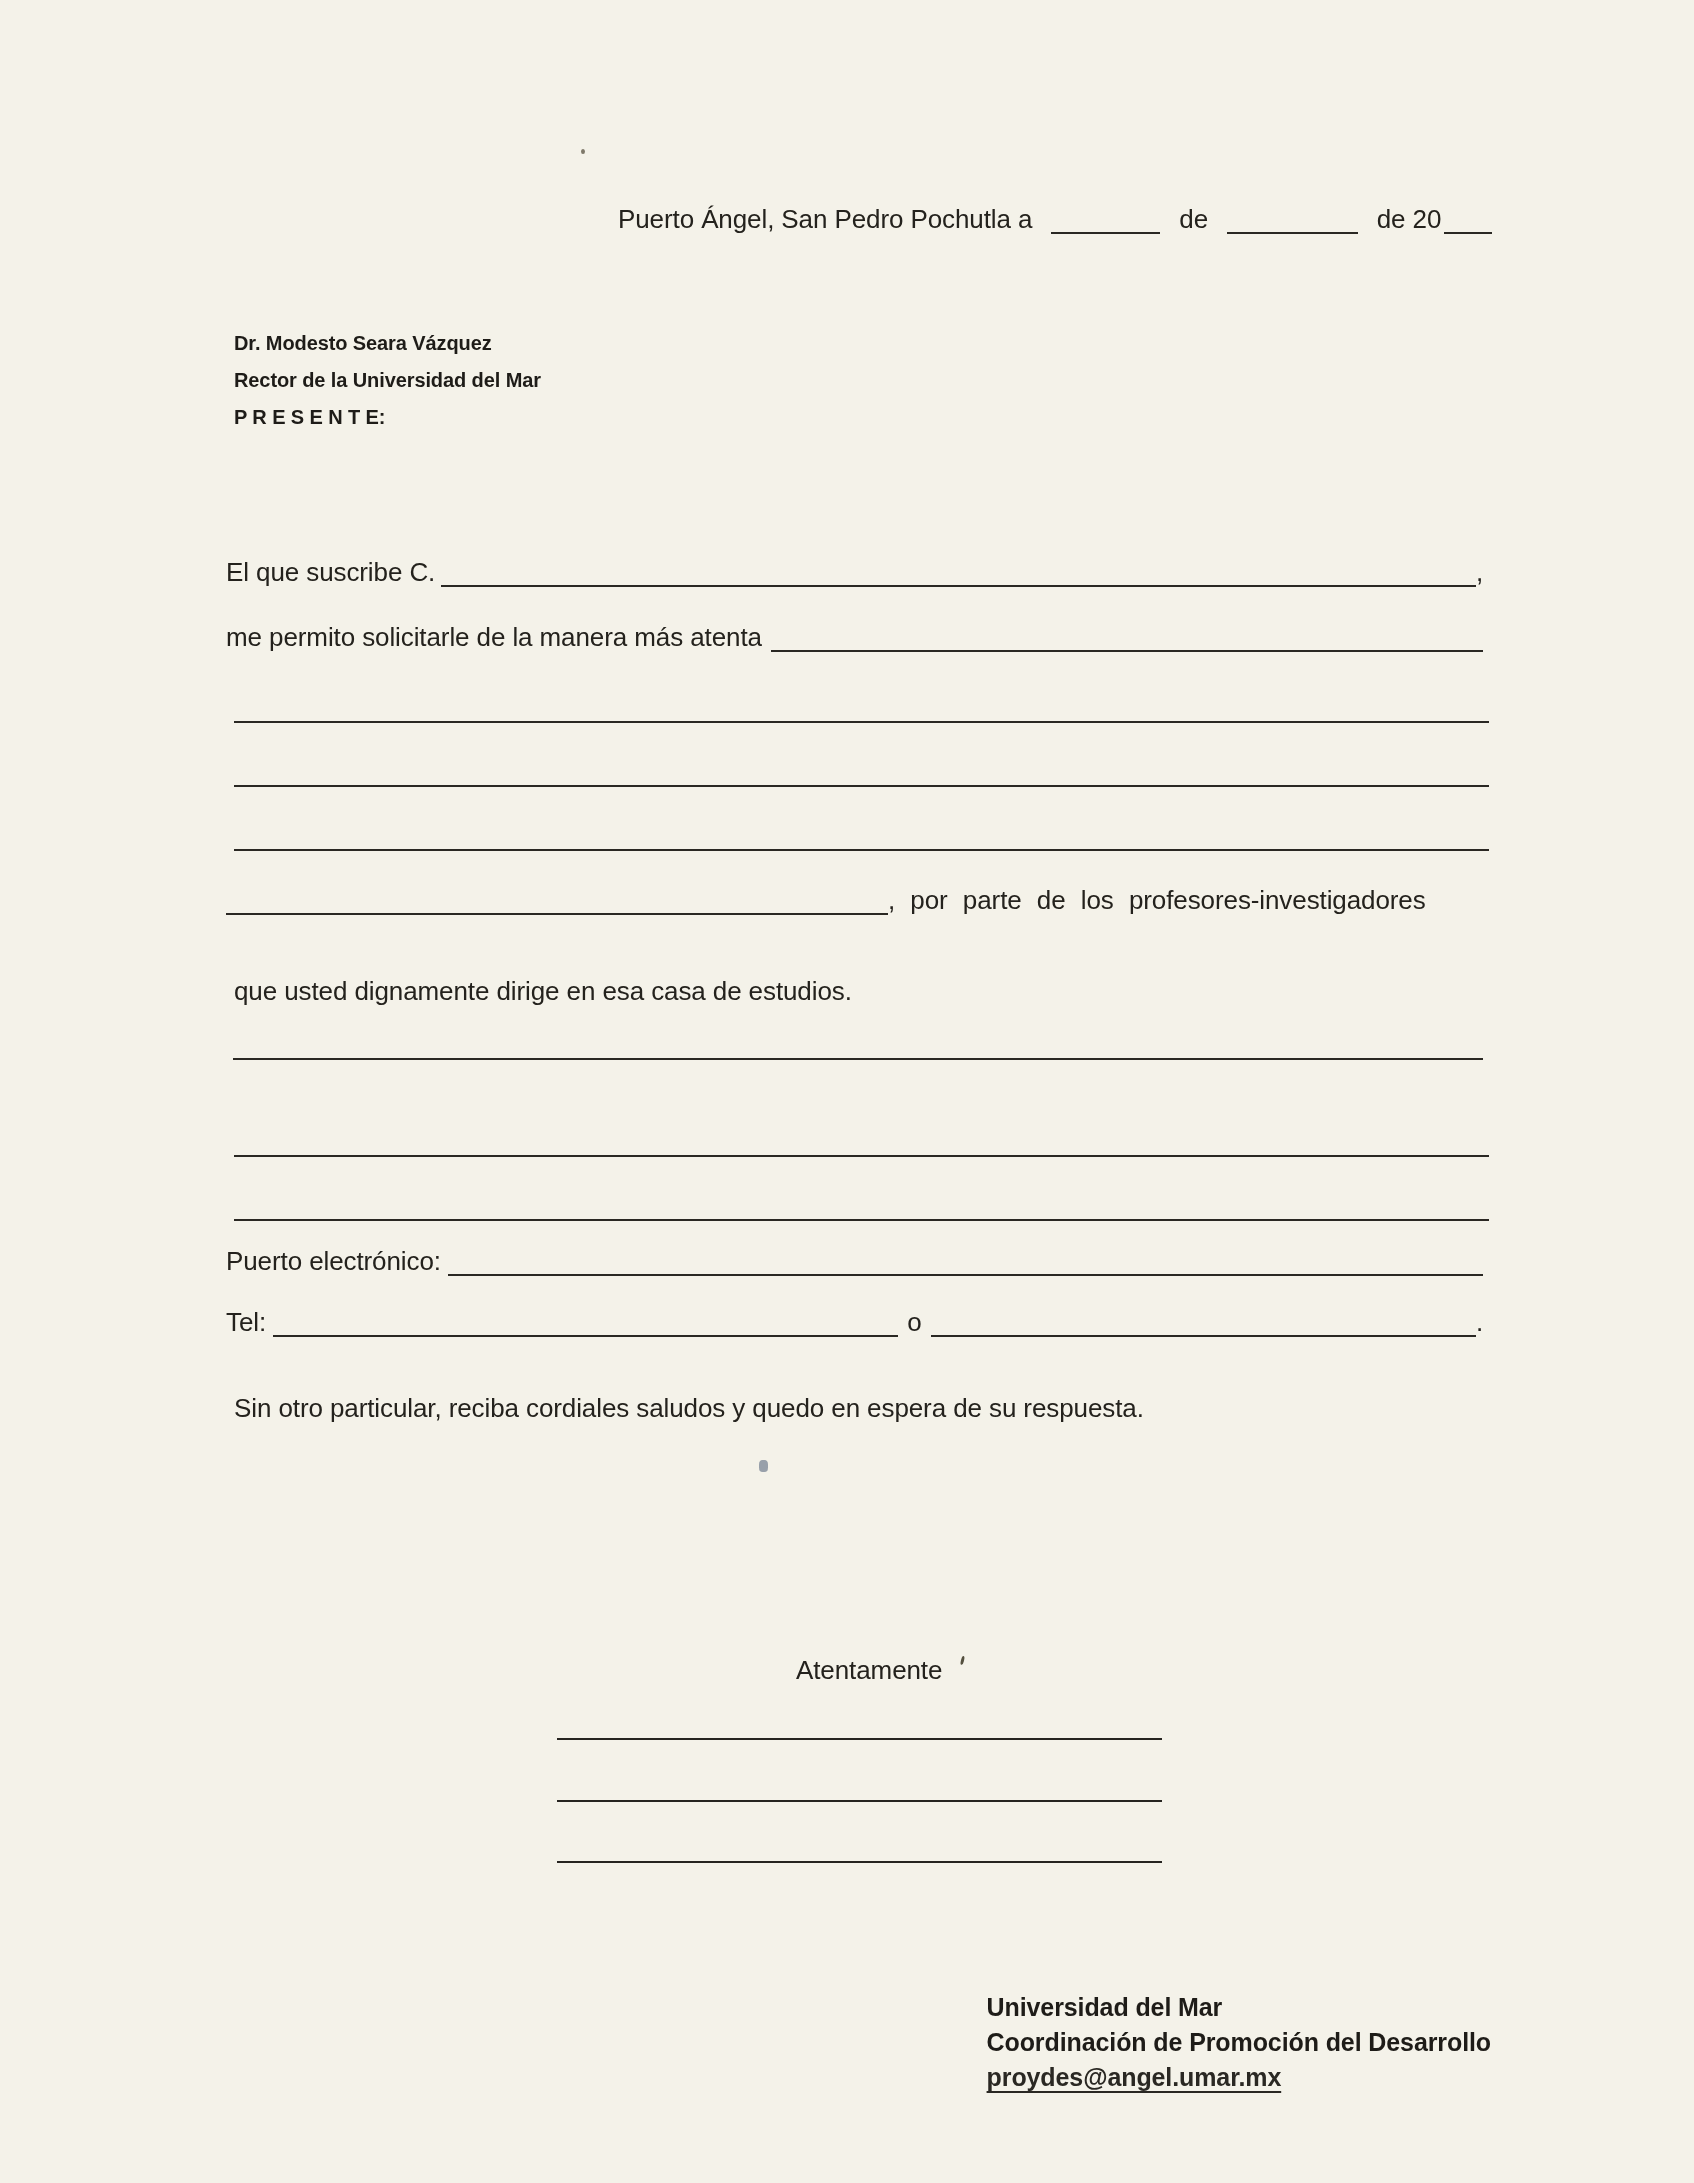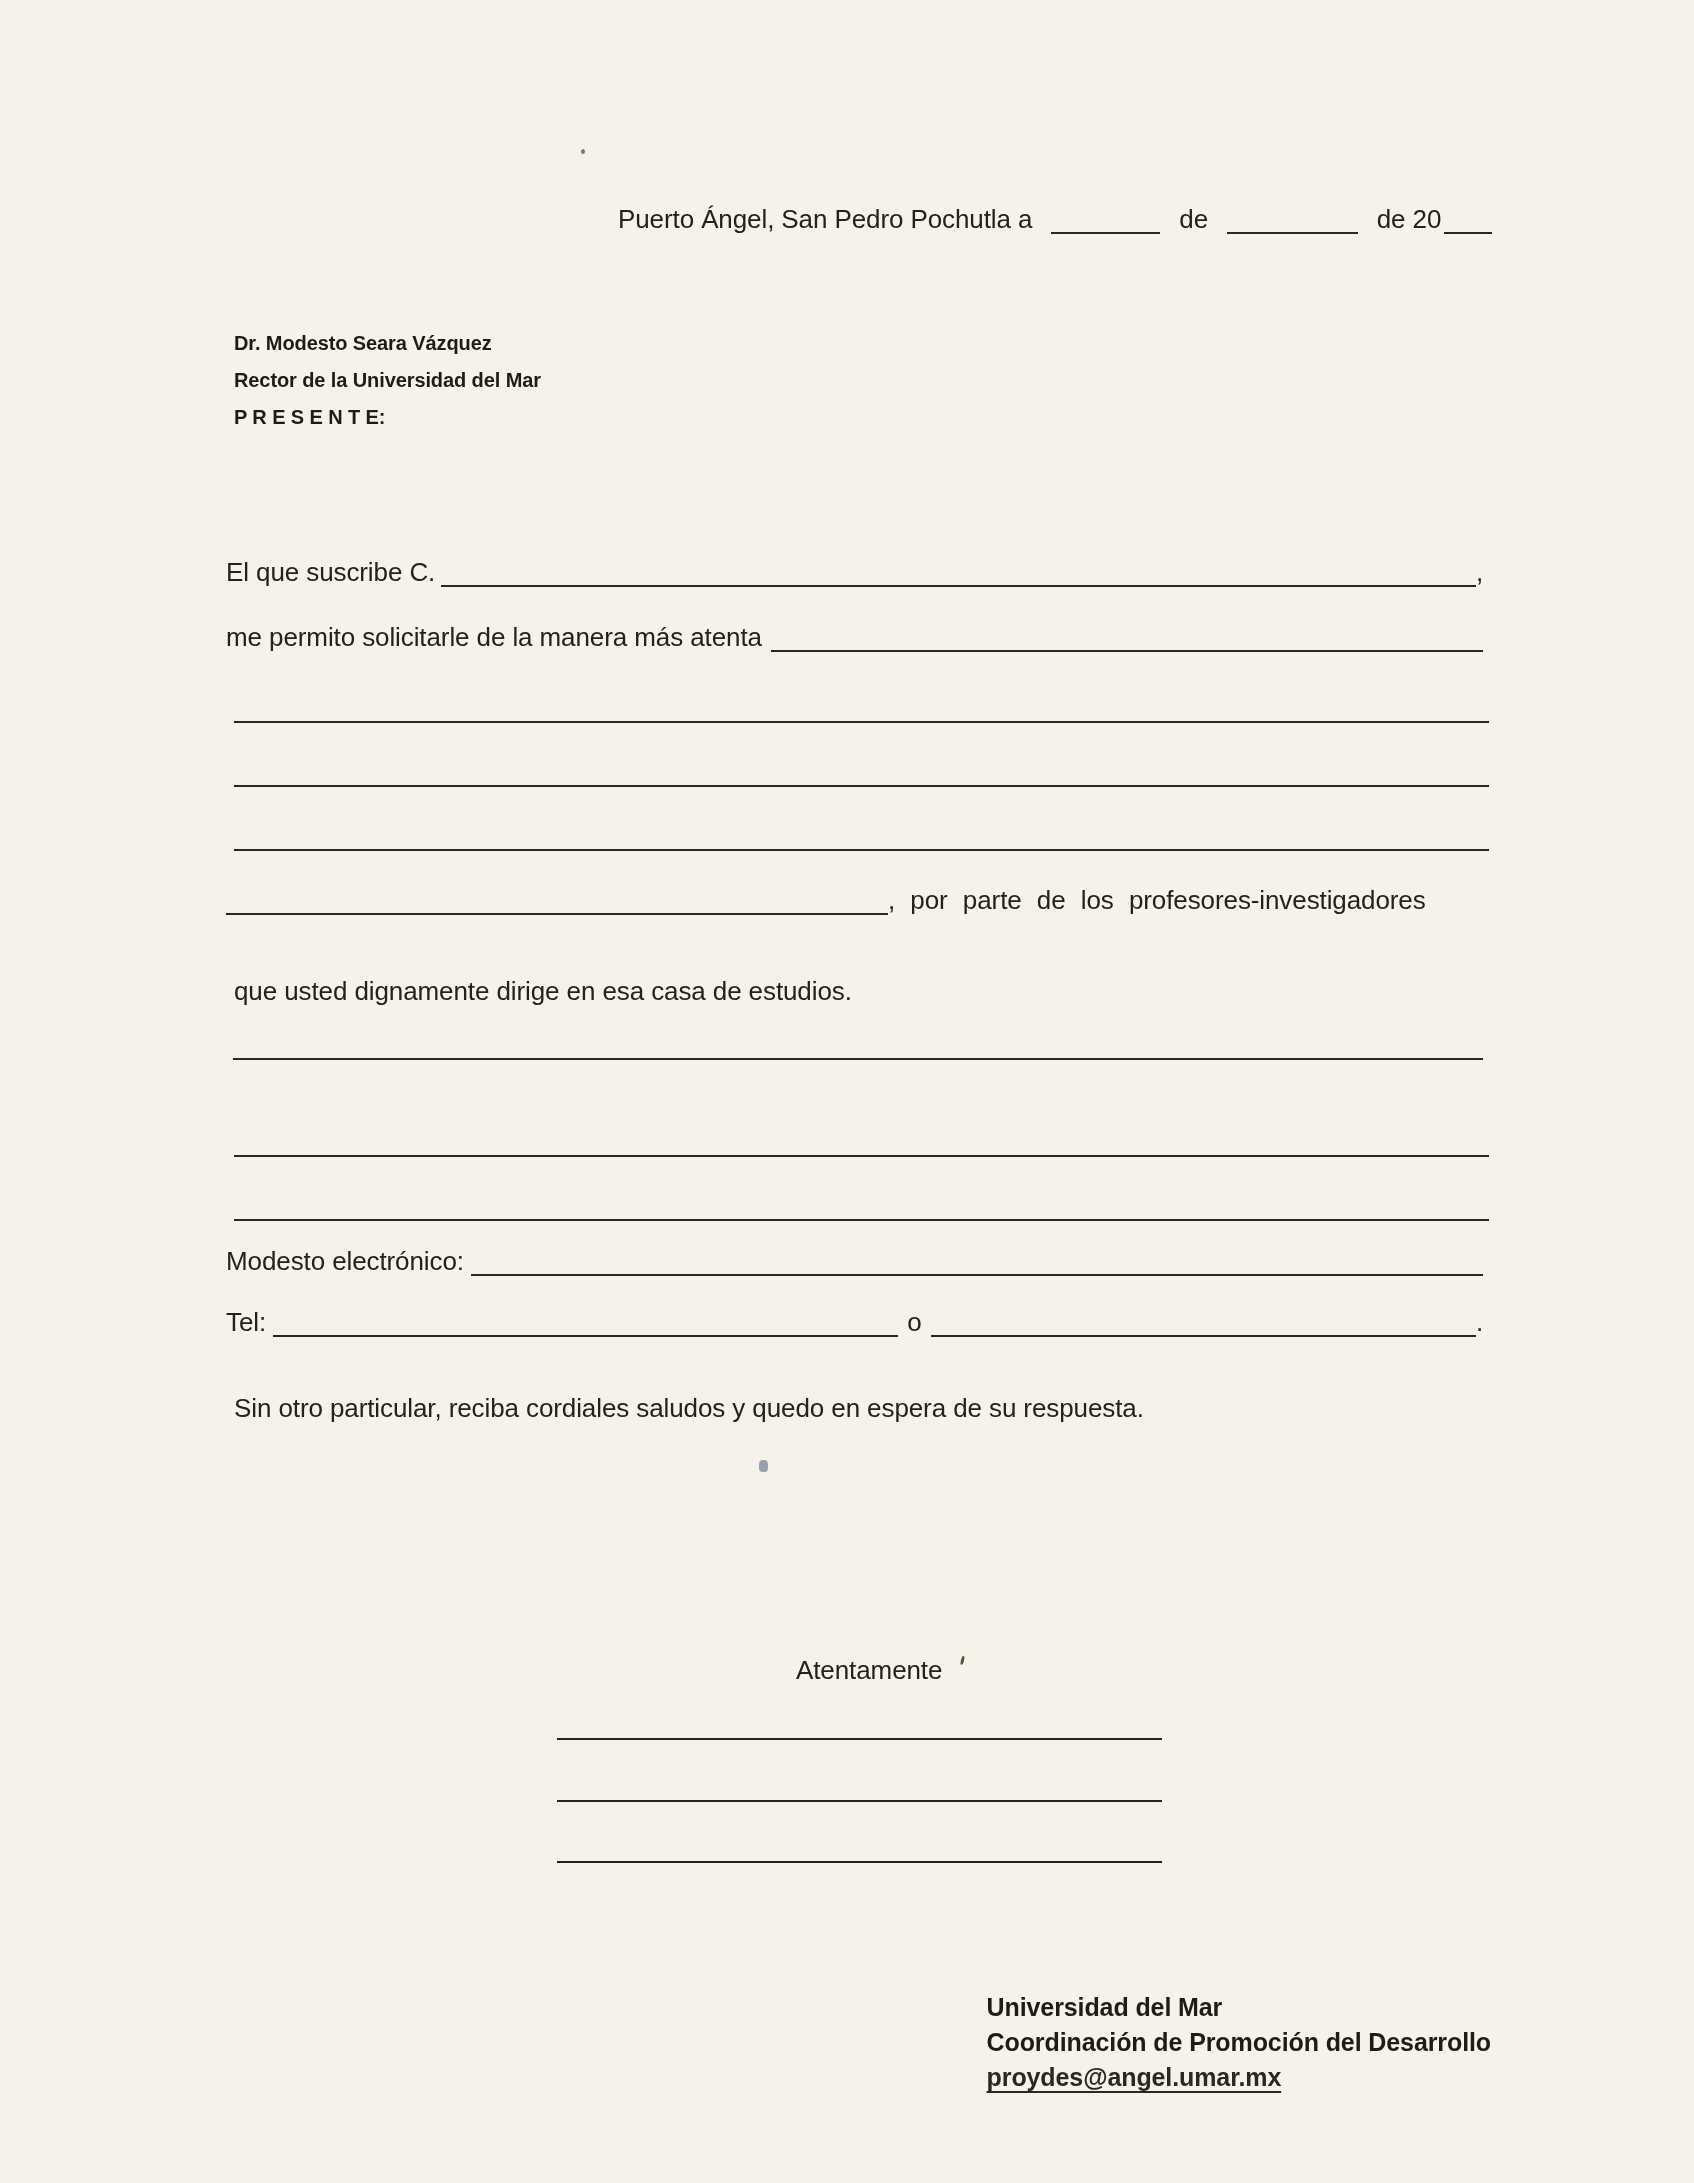--- a/index.html
+++ b/index.html
@@ -138,21 +138,21 @@
   <div class="plain" style="left:234px; top:976px">que usted dignamente dirige en esa casa de estudios.</div>
 
   <div class="row bodyrow" style="top:1058px">
     <span class="blank grow ml10"></span>
   </div>
 
   <div class="hr" style="top:1155px"></div>
   <div class="hr" style="top:1219px"></div>
 
   <div class="row bodyrow" style="top:1246px">
-    <span>Modesto electrónico:</span>
+    <span>Puerto electrónico:</span>
     <span class="blank grow ml10"></span>
   </div>
 
   <div class="row bodyrow" style="top:1307px">
     <span>Tel:</span>
     <span class="blank w920 ml10"></span>
     <span class="ml14">o</span>
     <span class="blank grow ml14"></span>
     <span>.</span>
   </div>

